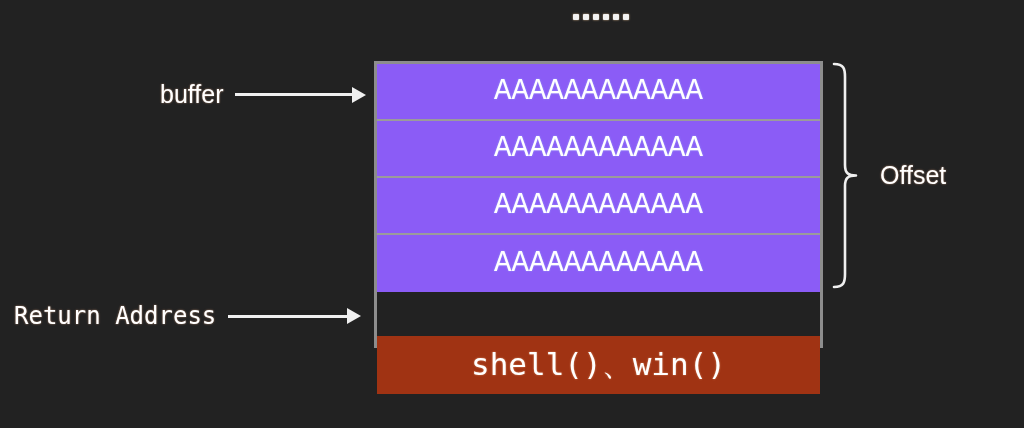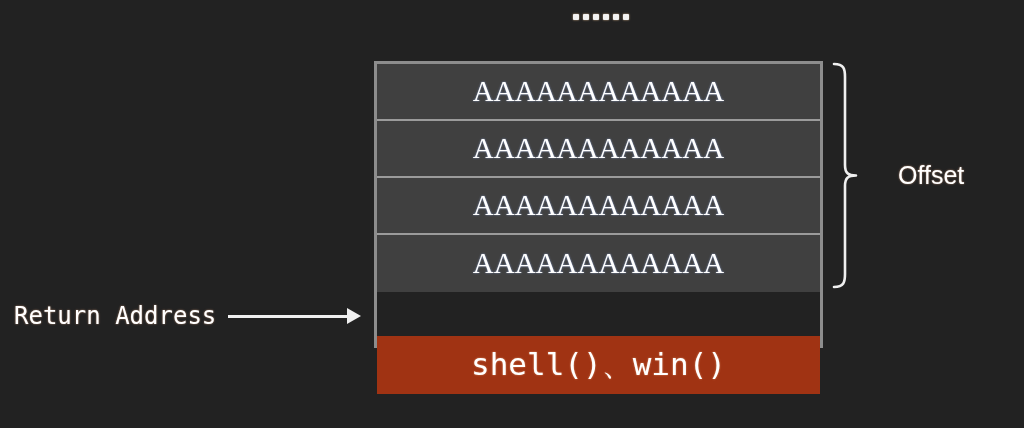--- a/index.html
+++ b/index.html
@@ -51,23 +51,23 @@
   .stack-row {
     flex: 0 0 57px;
     display: flex;
     align-items: center;
     justify-content: center;
     box-sizing: border-box;
     color: #ffffff;
     text-shadow: 0 0 2px rgba(160,190,255,0.7);
   }
   .stack-row.buffer-row {
-    background: #404040;
+    background: #8b5cf6;
     border-bottom: 2px solid #9b9b9b;
-    font-family: Liberation Serif, serif;
+    font-family: Liberation Mono, monospace;
     font-size: 29px;
     letter-spacing: 0px;
   }
   .stack-row.buffer-row.last-buffer {
     border-bottom: none;
   }
   .stack-row.ret-row {
     flex: 0 0 58px;
     background: #a03313;
     font-family: "DejaVu Sans Mono", monospace;
@@ -140,41 +140,48 @@
     width: 26px;
     height: 229px;
     flex: 0 0 26px;
   }
   #offset-brace svg {
     display: block;
     width: 26px;
     height: 229px;
   }
   #offset-label {
-    margin-left: 40px;
+    margin-left: 22px;
     color: #ffffff;
     font-family: "Liberation Sans", sans-serif;
     font-size: 25px;
     text-shadow: 0 0 2px rgba(255,190,150,0.65);
   }
 </style>
 </head>
 <body>
 
 <div id="stage">
 
   <div class="dots" id="dots-top">
     <span class="dot"></span>
     <span class="dot"></span>
     <span class="dot"></span>
     <span class="dot"></span>
     <span class="dot"></span>
     <span class="dot"></span>
   </div>
 
+  <div class="annot" id="annot-buffer">
+    <span class="annot-label">buffer</span>
+    <span class="arrow">
+      <span class="shaft"></span>
+      <span class="head"></span>
+    </span>
+  </div>
 
   <div class="annot" id="annot-return">
     <span class="annot-label">Return Address</span>
     <span class="arrow">
       <span class="shaft"></span>
       <span class="head"></span>
     </span>
   </div>
 
   <div id="stack-box">

